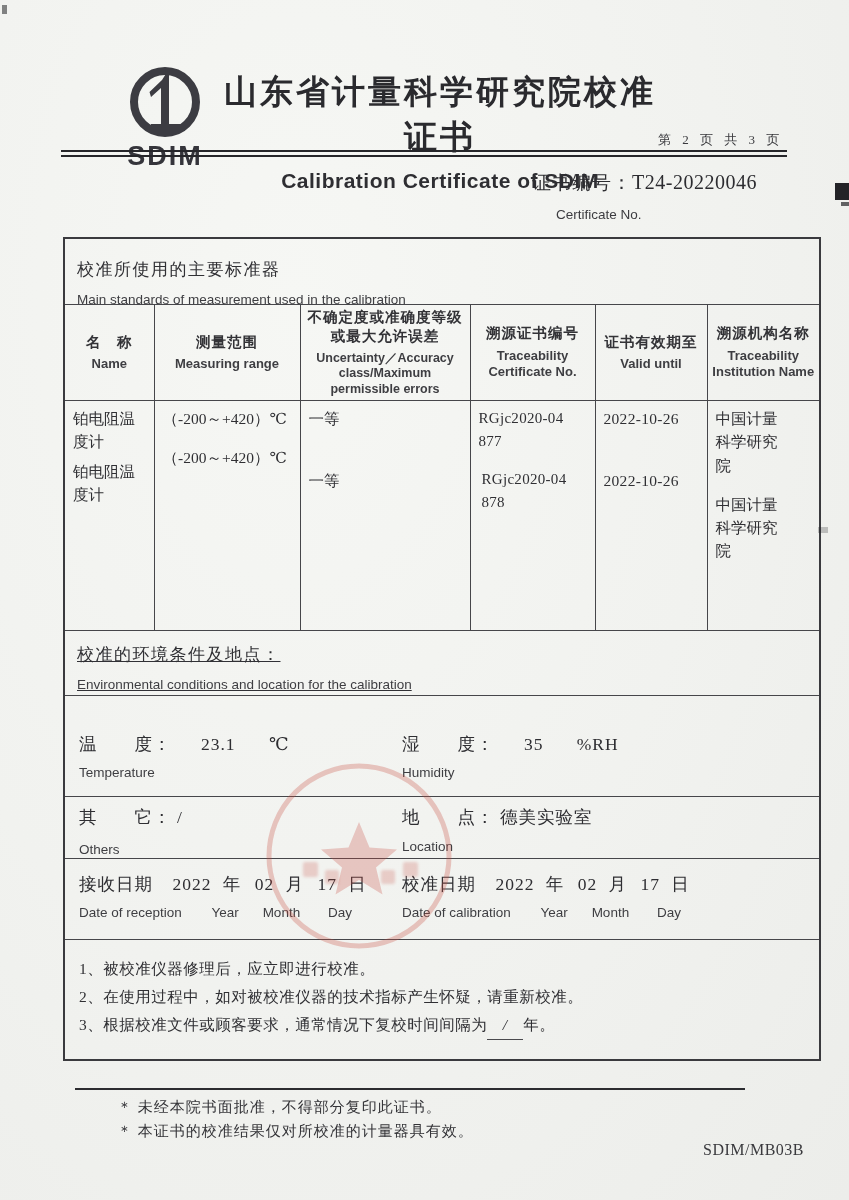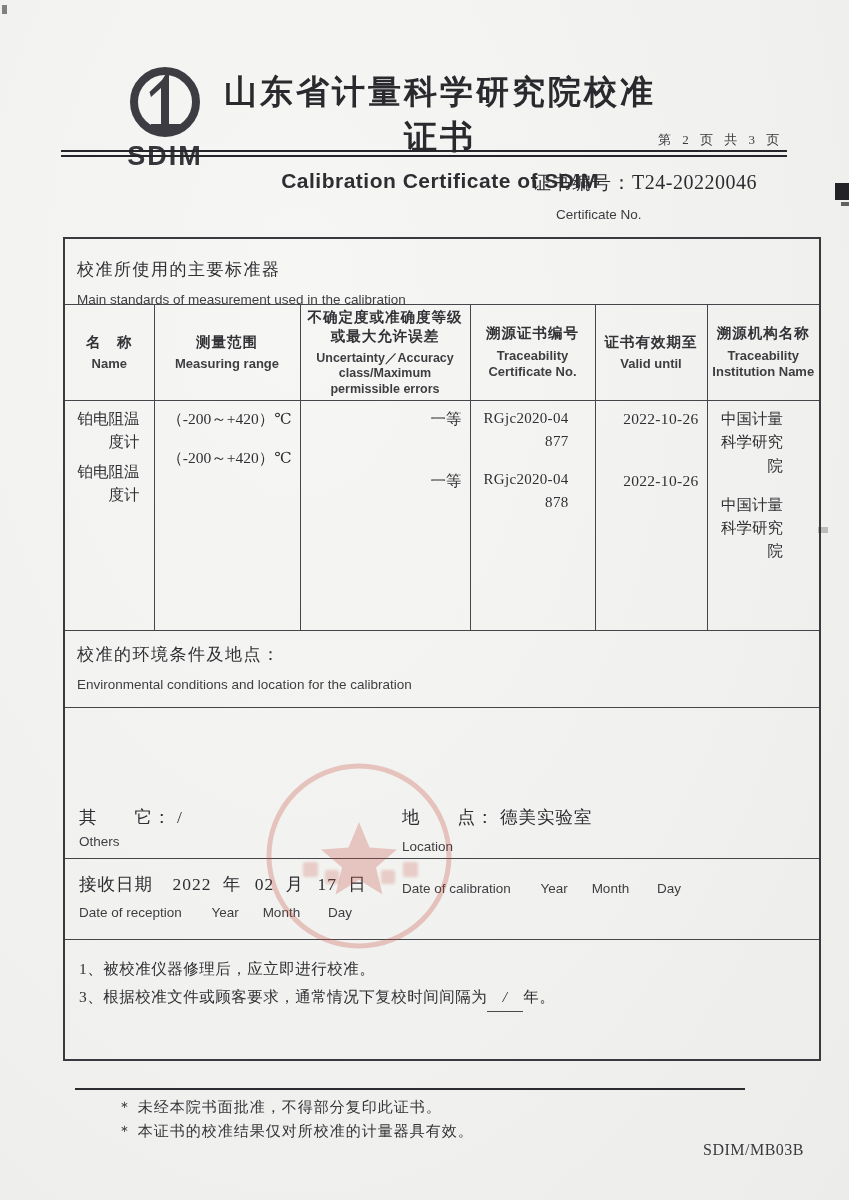--- a/index.html
+++ b/index.html
@@ -30,29 +30,29 @@
   
   table.std{position:absolute; left:0; top:65px; width:754px; border-collapse:collapse; table-layout:fixed;}
   table.std th, table.std td{border:1.4px solid #46464a; padding:0; vertical-align:middle;}
   table.std th:first-child, table.std td:first-child{border-left:none;margin-left:14px;}
   table.std th:last-child, table.std td:last-child{border-right:none;}
   table.std .hcn{font-size:14.5px; letter-spacing:1px; color:#333337; text-align:center; line-height:1.35;}
   table.std .hen{font-family:"Liberation Sans",sans-serif; font-size:13px; color:#3e3e42;
                  text-align:center; line-height:1.25; margin-top:4px; padding:0 2px;}
   table.std tr.hdr{height:96px;}
   table.std tr.bod{height:230px;}
-  table.std tr.bod td{vertical-align:top; font-size:15.5px; line-height:1.5; color:#2f2f33;text-align:right;}
+  table.std tr.bod td{vertical-align:top; font-size:15.5px; line-height:1.5; color:#2f2f33;}
   .cv{padding:6px 8px 0 8px; word-break:break-all;}
   td.c-name .cv{padding-right:14px;}
   td.c-cert .cv{padding-right:26px; font-size:15px; letter-spacing:.3px;}
   td.c-inst .cv{padding-right:36px;}
   td.c-valid .cv{letter-spacing:.3px;}
   
   .hline{border-bottom:1.6px solid #46464a;}
-  .sec2-head{left:0; top:391px; width:100%; height:78px; box-sizing:border-box; padding:13px 12px 0 12px;}
+  .sec2-head{left:0; top:391px; width:100%; height:66px; box-sizing:border-box; padding:13px 12px 0 12px;text-decoration:underline;}
   .row-temp{left:0; top:481px; width:100%; height:77px; box-sizing:border-box;}
   .row-others{left:0; top:558px; width:100%; height:62px; box-sizing:border-box;}
   .row-dates{left:0; top:620px; width:100%; height:81px; box-sizing:border-box;}
   .half-l{position:absolute; left:14px; top:0;}
   .half-r{position:absolute; left:337px; top:0;}
   .cnline{font-size:17.5px; letter-spacing:1px; color:#2e2e32; white-space:nowrap;}
   .cnline .val{margin-left:24px;}
   .cnline .unit{margin-left:28px;}
   .enline{font-family:"Liberation Sans",sans-serif; font-size:13.5px; color:#3e3e42; margin-top:9px;}
   .pt12{padding-top:12px;} .pt8{padding-top:8px;} .pt13{padding-top:13px;}
@@ -175,28 +175,46 @@
         </td>
       </tr>
     </tbody>
       </table>
 
     <div class="abs sec2-head hline">
       <div class="sec-title-cn">校准的环境条件及地点：</div>
       <div class="sec-title-en">Environmental conditions and location for the calibration</div>
     </div>
 
+    <div class="abs row-temp hline">
+      <div class="half-l pt12">
+        <div class="cnline">
+          <span>温　　度：</span>
+          <span class="val">23.1</span>
+          <span class="unit">℃</span>
+        </div>
+        <div class="enline">Temperature</div>
+      </div>
+      <div class="half-r pt12">
+        <div class="cnline">
+          <span>湿　　度：</span>
+          <span class="val">35</span>
+          <span class="unit">%RH</span>
+        </div>
+        <div class="enline">Humidity</div>
+      </div>
+    </div>
 
     <div class="abs row-others hline">
       <div class="half-l pt8">
         <div class="cnline">
           <span>其　　它：</span>
           <span>/</span>
         </div>
-        <div class="enline" style="margin-top:5px;">Others</div>
+        <div class="enline" style="margin-top:13px;">Others</div>
       </div>
       <div class="half-r pt8">
         <div class="cnline">
           <span>地　　点：</span>
           <span>德美实验室</span>
         </div>
         <div class="enline" style="margin-top:10px;">Location</div>
       </div>
     </div>
 
@@ -212,31 +230,41 @@
           <span class="dt-sep">日</span>
         </div>
         <div class="enline">
           <span>Date of reception</span>
           <span class="u1">Year</span>
           <span class="u2">Month</span>
           <span class="u3">Day</span>
         </div>
       </div>
       <div class="half-r pt13">
+        <div class="cnline">
+          <span>校准日期</span>
+          <span class="dt-val">2022</span>
+          <span class="dt-sep">年</span>
+          <span>02</span>
+          <span class="dt-sep">月</span>
+          <span>17</span>
+          <span class="dt-sep">日</span>
+        </div>
         <div class="enline">
           <span>Date of calibration</span>
           <span class="u1">Year</span>
           <span class="u2">Month</span>
           <span class="u3">Day</span>
         </div>
       </div>
     </div>
 
     <div class="abs notes">
       <div class="n">1、被校准仪器修理后，应立即进行校准。</div>
+      <div class="n">2、在使用过程中，如对被校准仪器的技术指标产生怀疑，请重新校准。</div>
       <div class="n">
         <span>3、根据校准文件或顾客要求，通常情况下复校时间间隔为</span><span class="blank-slash">/</span><span>年。</span>
       </div>
     </div>
   </div>
 
   <div class="abs stamp">
     <svg width="192" height="192" viewBox="0 0 192 192">
       <circle cx="96" cy="96" r="90" fill="none" stroke="rgba(198,74,62,0.32)" stroke-width="5"></circle>
       <path d="M96 62 l10.5 25.5 27.5 2 -21 18 6.5 27 -23.5-14.5 -23.5 14.5 6.5-27 -21-18 27.5-2 Z" fill="rgba(198,74,62,0.30)"></path>

